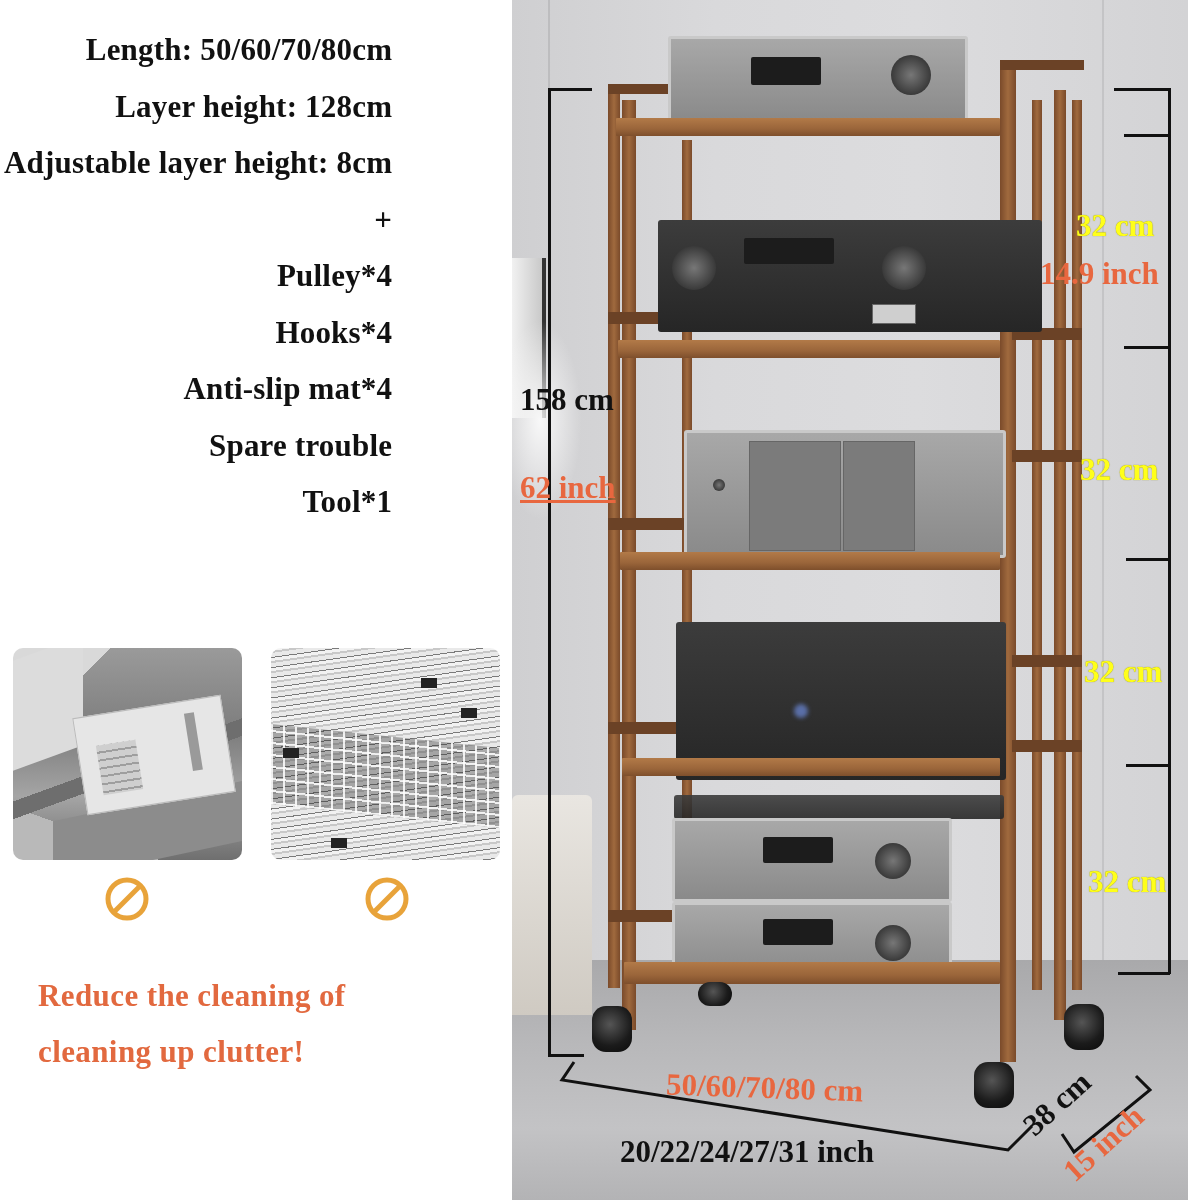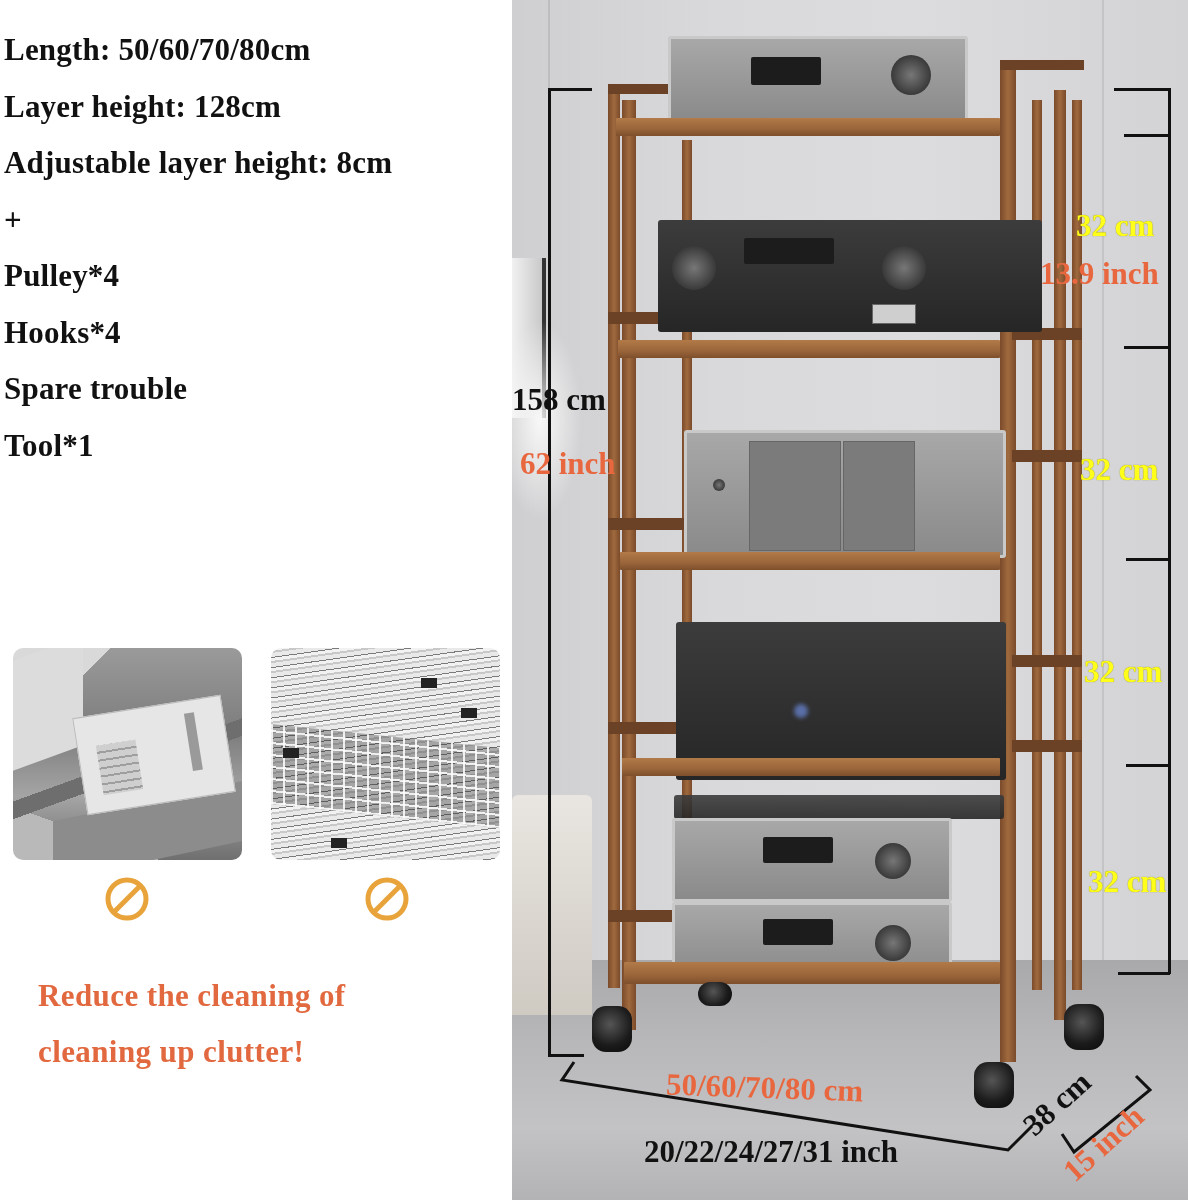--- a/index.html
+++ b/index.html
@@ -1,21 +1,21 @@
 <!DOCTYPE html>
 <html><head>
   <meta charset="utf-8">
   <style>
     * { box-sizing: border-box; margin: 0; padding: 0; }
     html, body { width: 1188px; height: 1200px; background: #ffffff; overflow: hidden; }
     body { position: relative; font-family: "Liberation Serif", "DejaVu Serif", serif; }
 
     
     .left-panel { position: absolute; left: 0; top: 0; width: 512px; height: 1200px; background: #ffffff; }
-    .spec-list { position: absolute; left: 4px; top: 22px; }
+    .spec-list { position: absolute; left: 4px; top: 22px; text-align: right; }
     .spec-line {
       font-weight: bold; font-size: 31px; color: #111111; line-height: 56.5px;
       white-space: nowrap; letter-spacing: 0.2px;
     }
 
     .clutter-photo {
       position: absolute; top: 648px; width: 229px; height: 212px; border-radius: 10px;
       overflow: hidden; background: #8a8a8a;
     }
     .clutter-photo.boxes { left: 13px;
@@ -133,20 +133,21 @@
 <body>
 
 <div class="left-panel">
   <div class="spec-list">
     <div class="spec-line">Length: 50/60/70/80cm</div>
     <div class="spec-line">Layer height: 128cm</div>
     <div class="spec-line">Adjustable layer height: 8cm</div>
     <div class="spec-line">+</div>
     <div class="spec-line">Pulley*4</div>
     <div class="spec-line">Hooks*4</div>
+    <div class="spec-line">Anti-slip mat*4</div>
     <div class="spec-line">Spare trouble</div>
     <div class="spec-line">Tool*1</div>
   </div>
 
   <div class="clutter-photo boxes">
     <div class="flap"></div>
     <div class="base"></div>
     <div class="card"></div>
   </div>
 
@@ -250,27 +251,27 @@
   <div class="dim" style="left:612px;top:346px;width:46px;height:3px;"></div>
   <div class="dim" style="left:614px;top:558px;width:44px;height:3px;"></div>
   <div class="dim" style="left:614px;top:764px;width:44px;height:3px;"></div>
   <div class="dim" style="left:606px;top:972px;width:52px;height:3px;"></div>
 
   <svg style="position:absolute;left:40px;top:1050px;" width="640" height="150">
     <polyline points="22,12 10,30 456,100 480,76" fill="none" stroke="#111" stroke-width="3"></polyline>
     <polyline points="510,84 522,102 598,40 584,26" fill="none" stroke="#111" stroke-width="3"></polyline>
   </svg>
 
-  <div class="dim-label black" style="left:0;top:384px;">158 cm</div>
-  <div class="dim-label orange" style="left:8px;top:448px;">62 inch</div>
+  <div class="dim-label black" style="left:8px;top:384px;">158 cm</div>
+  <div class="dim-label orange" style="left:8px;top:472px;text-decoration:underline;">62 inch</div>
 
   <div class="dim-label yellow" style="left:564px;top:210px;">32 cm</div>
-  <div class="dim-label orange" style="left:528px;top:258px;">13.9 inch</div>
+  <div class="dim-label orange" style="left:528px;top:258px;">14.9 inch</div>
   <div class="dim-label yellow" style="left:568px;top:454px;">32 cm</div>
   <div class="dim-label yellow" style="left:572px;top:656px;">32 cm</div>
   <div class="dim-label yellow" style="left:576px;top:866px;">32 cm</div>
 
   <div class="dim-label orange" style="left:154px;top:1072px;transform:rotate(2deg);">50/60/70/80 cm</div>
-  <div class="dim-label black" style="left:108px;top:1136px;margin-left:24px;">20/22/24/27/31 inch</div>
+  <div class="dim-label black" style="left:108px;top:1136px;">20/22/24/27/31 inch</div>
 
   <div class="dim-label black rot38" style="left:526px;top:1110px;">38 cm</div>
   <div class="dim-label orange rot38" style="left:566px;top:1156px;">15 inch</div>
 </div>
 
 </body></html>

